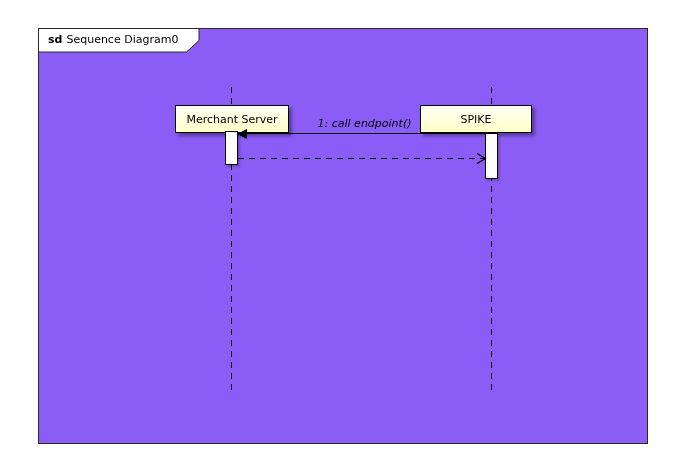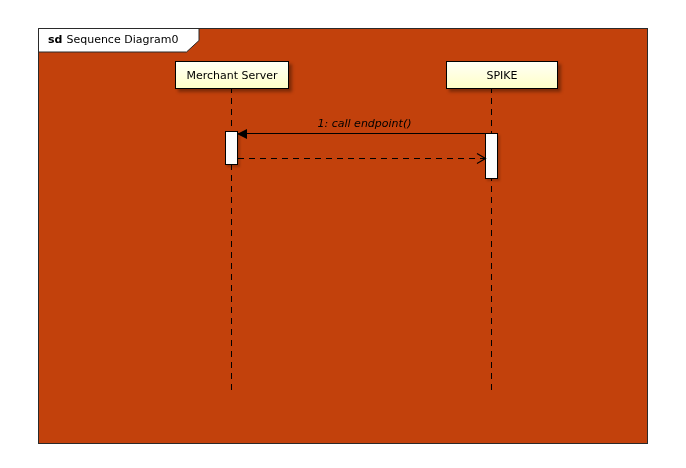--- a/index.html
+++ b/index.html
@@ -16,21 +16,21 @@
     color: #000000;
     overflow: hidden;
   }
   .frame {
     position: absolute;
     left: 38px;
     top: 28px;
     width: 608px;
     height: 414px;
     border: 1px solid #2a2a2a;
-    background: #c2410c;
+    background: #8b5cf6;
   }
   .frame-tab {
     position: absolute;
     left: -1px;
     top: -1px;
     width: 162px;
     height: 25px;
   }
   .frame-tab svg {
     position: absolute;
@@ -57,20 +57,21 @@
   .lifeline-head {
     position: absolute;
     height: 26px;
     border: 1px solid #000;
     background: linear-gradient(to bottom, #fffff6 0%, #ffffc8 100%);
     box-shadow: 3px 3px 3px rgba(0,0,0,0.35);
     display: flex;
     align-items: center;
     justify-content: center;
     font-size: 11px;
+    margin-top: 44px;
   }
   .activation {
     position: absolute;
     width: 11px;
     border: 1px solid #000;
     background: #fdfdfd;
     box-shadow: 2px 2px 2px rgba(0,0,0,0.2);
   }
   .msg-label {
     position: absolute;
@@ -118,21 +119,21 @@
         <span class="kw">sd</span><span>Sequence Diagram0</span>
       </div>
     </div>
 
     <div class="lifeline-line" style="left:192px; top:58px; height:304px;"></div>
     <div class="lifeline-line" style="left:452px; top:58px; height:304px;"></div>
 
     <div class="lifeline-head" style="left:136px; top:32px; width:112px;">
       <span>Merchant Server</span>
     </div>
-    <div class="lifeline-head" style="left:407px; top:32px; width:110px;">
+    <div class="lifeline-head" style="left:381px; top:32px; width:110px;">
       <span>SPIKE</span>
     </div>
 
     <div class="activation" style="left:186px; top:102px; height:32px;"></div>
     <div class="activation" style="left:446px; top:104px; height:44px;"></div>
 
     <div class="msg-label" style="left:199px; top:88px; width:253px;font-style:italic;">1: call endpoint()</div>
 
     <div class="msg-call-line" style="left:199px; top:104px; width:253px;">
       <div class="arrow-solid-left"></div>

